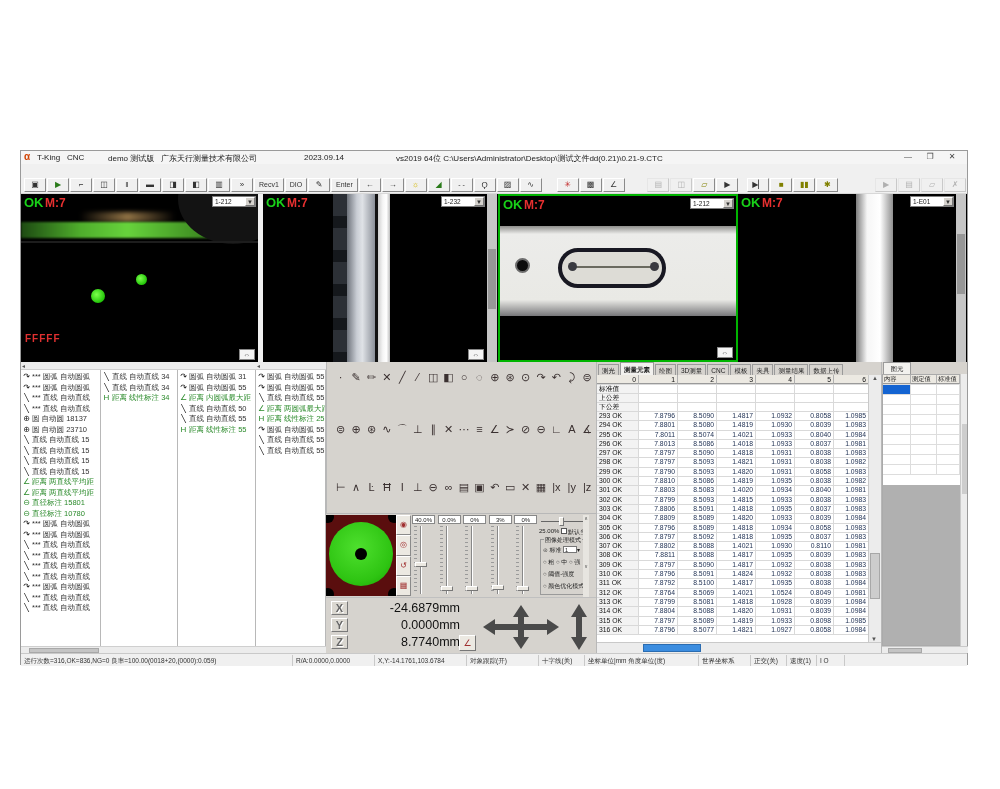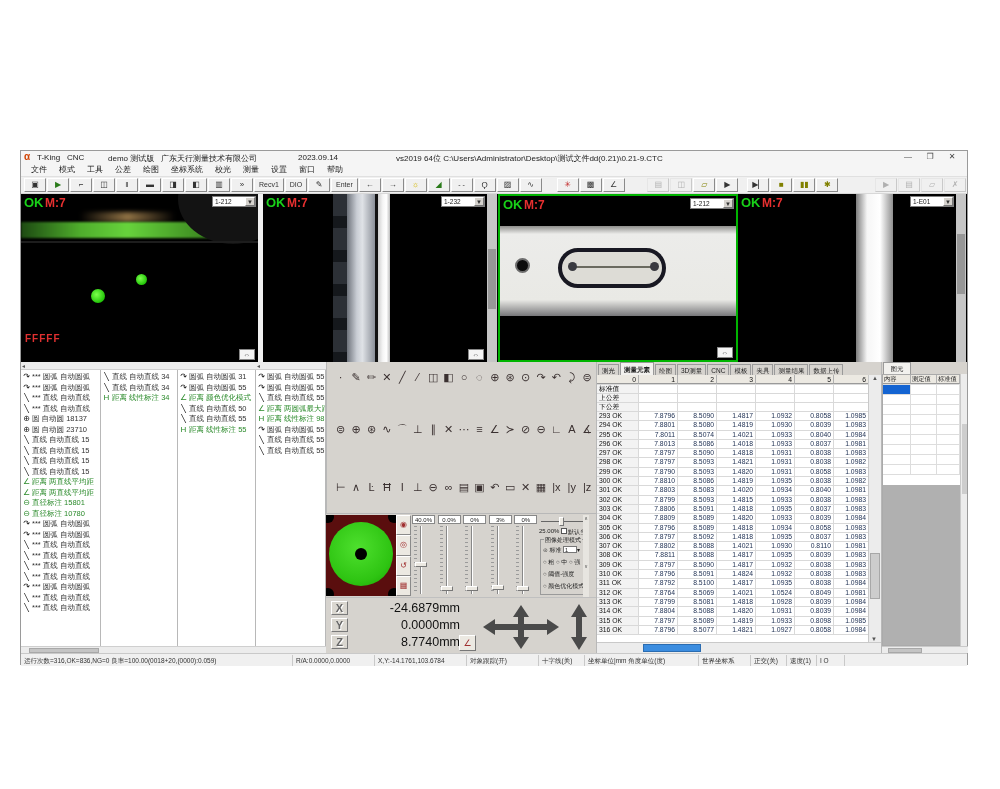--- a/index.html
+++ b/index.html
@@ -142,40 +142,27 @@
 
 <div id="stage">
 <div id="win">
 
   <div id="titlebar" class="abs">
     <span class="applogo" style="left:3px">α</span>
     <span style="left:16px">T-King</span>
     <span style="left:46px">CNC</span>
     <span style="left:87px">demo 测试版</span>
     <span style="left:140px">广东天行测量技术有限公司</span>
-    <span style="left:277px">2023.09.14</span>
+    <span style="left:283px">2023.09.14</span>
     <span style="left:375px">vs2019 64位  C:\Users\Administrator\Desktop\测试文件dd(0.21)\0.21-9.CTC</span>
     <div class="wbtn" style="right:48px">—</div>
     <div class="wbtn" style="right:26px">❐</div>
     <div class="wbtn" style="right:4px">✕</div>
   </div>
 
-  <div id="menubar" class="abs">
-        <div class="menu-item">文件</div>
-        <div class="menu-item">模式</div>
-        <div class="menu-item">工具</div>
-        <div class="menu-item">公差</div>
-        <div class="menu-item">绘图</div>
-        <div class="menu-item">坐标系统</div>
-        <div class="menu-item">校光</div>
-        <div class="menu-item">测量</div>
-        <div class="menu-item">设置</div>
-        <div class="menu-item">窗口</div>
-        <div class="menu-item">帮助</div>
-      </div>
 
   <div id="toolbar" class="abs">
         <div class="tbtn">▣</div>
         <div class="tbtn grn">▶</div>
         <div class="tbtn">⌐</div>
         <div class="tbtn">◫</div>
         <div class="tbtn">‖</div>
         <div class="tbtn">▬</div>
         <div class="tbtn">◨</div>
         <div class="tbtn">◧</div>
@@ -384,21 +371,21 @@
               <div class="feat-item">
                 <span class="fi-icon" style="color: rgb(17, 17, 17);">↷</span>
                 <span class="fi-text">圆弧  自动圆弧  31</span>
               </div>
               <div class="feat-item">
                 <span class="fi-icon" style="color: rgb(17, 17, 17);">↷</span>
                 <span class="fi-text">圆弧  自动圆弧  55</span>
               </div>
               <div class="feat-item">
                 <span class="fi-icon" style="color: rgb(42, 138, 42);">∠</span>
-                <span class="fi-text" style="color: rgb(42, 138, 42);">距离  颜色优化模式</span>
+                <span class="fi-text" style="color: rgb(42, 138, 42);">距离  内圆弧最大距</span>
               </div>
               <div class="feat-item">
                 <span class="fi-icon" style="color: rgb(17, 17, 17);">╲</span>
                 <span class="fi-text">直线  自动直线  50</span>
               </div>
               <div class="feat-item">
                 <span class="fi-icon" style="color: rgb(17, 17, 17);">╲</span>
                 <span class="fi-text">直线  自动直线  55</span>
               </div>
               <div class="feat-item">
@@ -418,21 +405,21 @@
               <div class="feat-item">
                 <span class="fi-icon" style="color: rgb(17, 17, 17);">╲</span>
                 <span class="fi-text">直线  自动直线  55</span>
               </div>
               <div class="feat-item">
                 <span class="fi-icon" style="color: rgb(42, 138, 42);">∠</span>
                 <span class="fi-text" style="color: rgb(42, 138, 42);">距离  两圆弧最大距</span>
               </div>
               <div class="feat-item">
                 <span class="fi-icon" style="color: rgb(42, 138, 42);">H</span>
-                <span class="fi-text" style="color: rgb(42, 138, 42);">距离  线性标注  98</span>
+                <span class="fi-text" style="color: rgb(42, 138, 42);">距离  线性标注  25</span>
               </div>
               <div class="feat-item">
                 <span class="fi-icon" style="color: rgb(17, 17, 17);">↷</span>
                 <span class="fi-text">圆弧  自动圆弧  55</span>
               </div>
               <div class="feat-item">
                 <span class="fi-icon" style="color: rgb(17, 17, 17);">╲</span>
                 <span class="fi-text">直线  自动直线  55</span>
               </div>
               <div class="feat-item">

